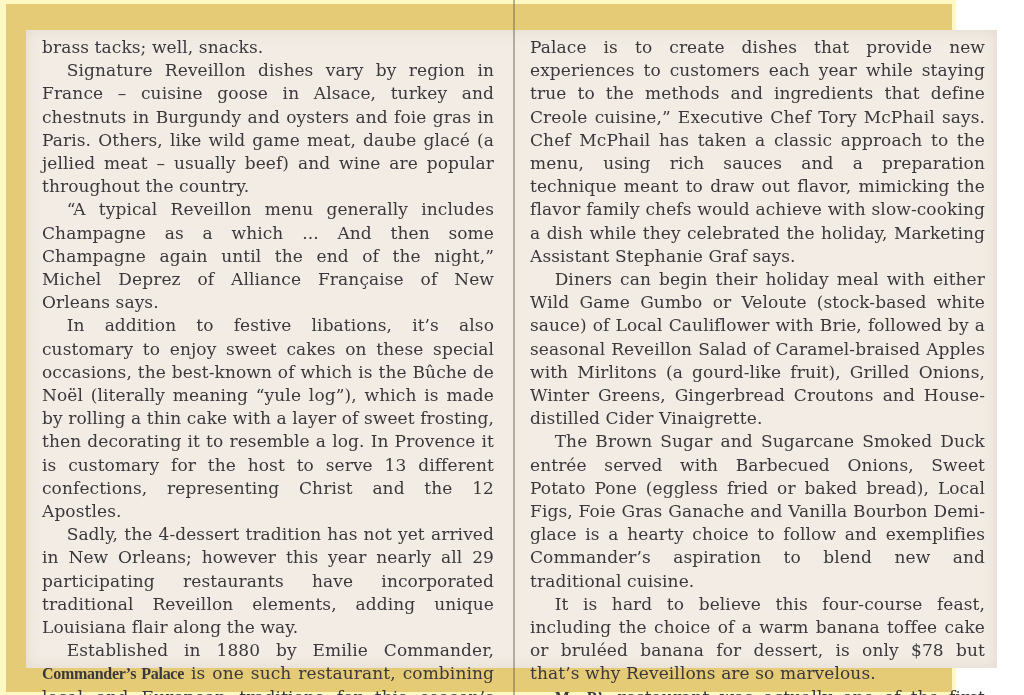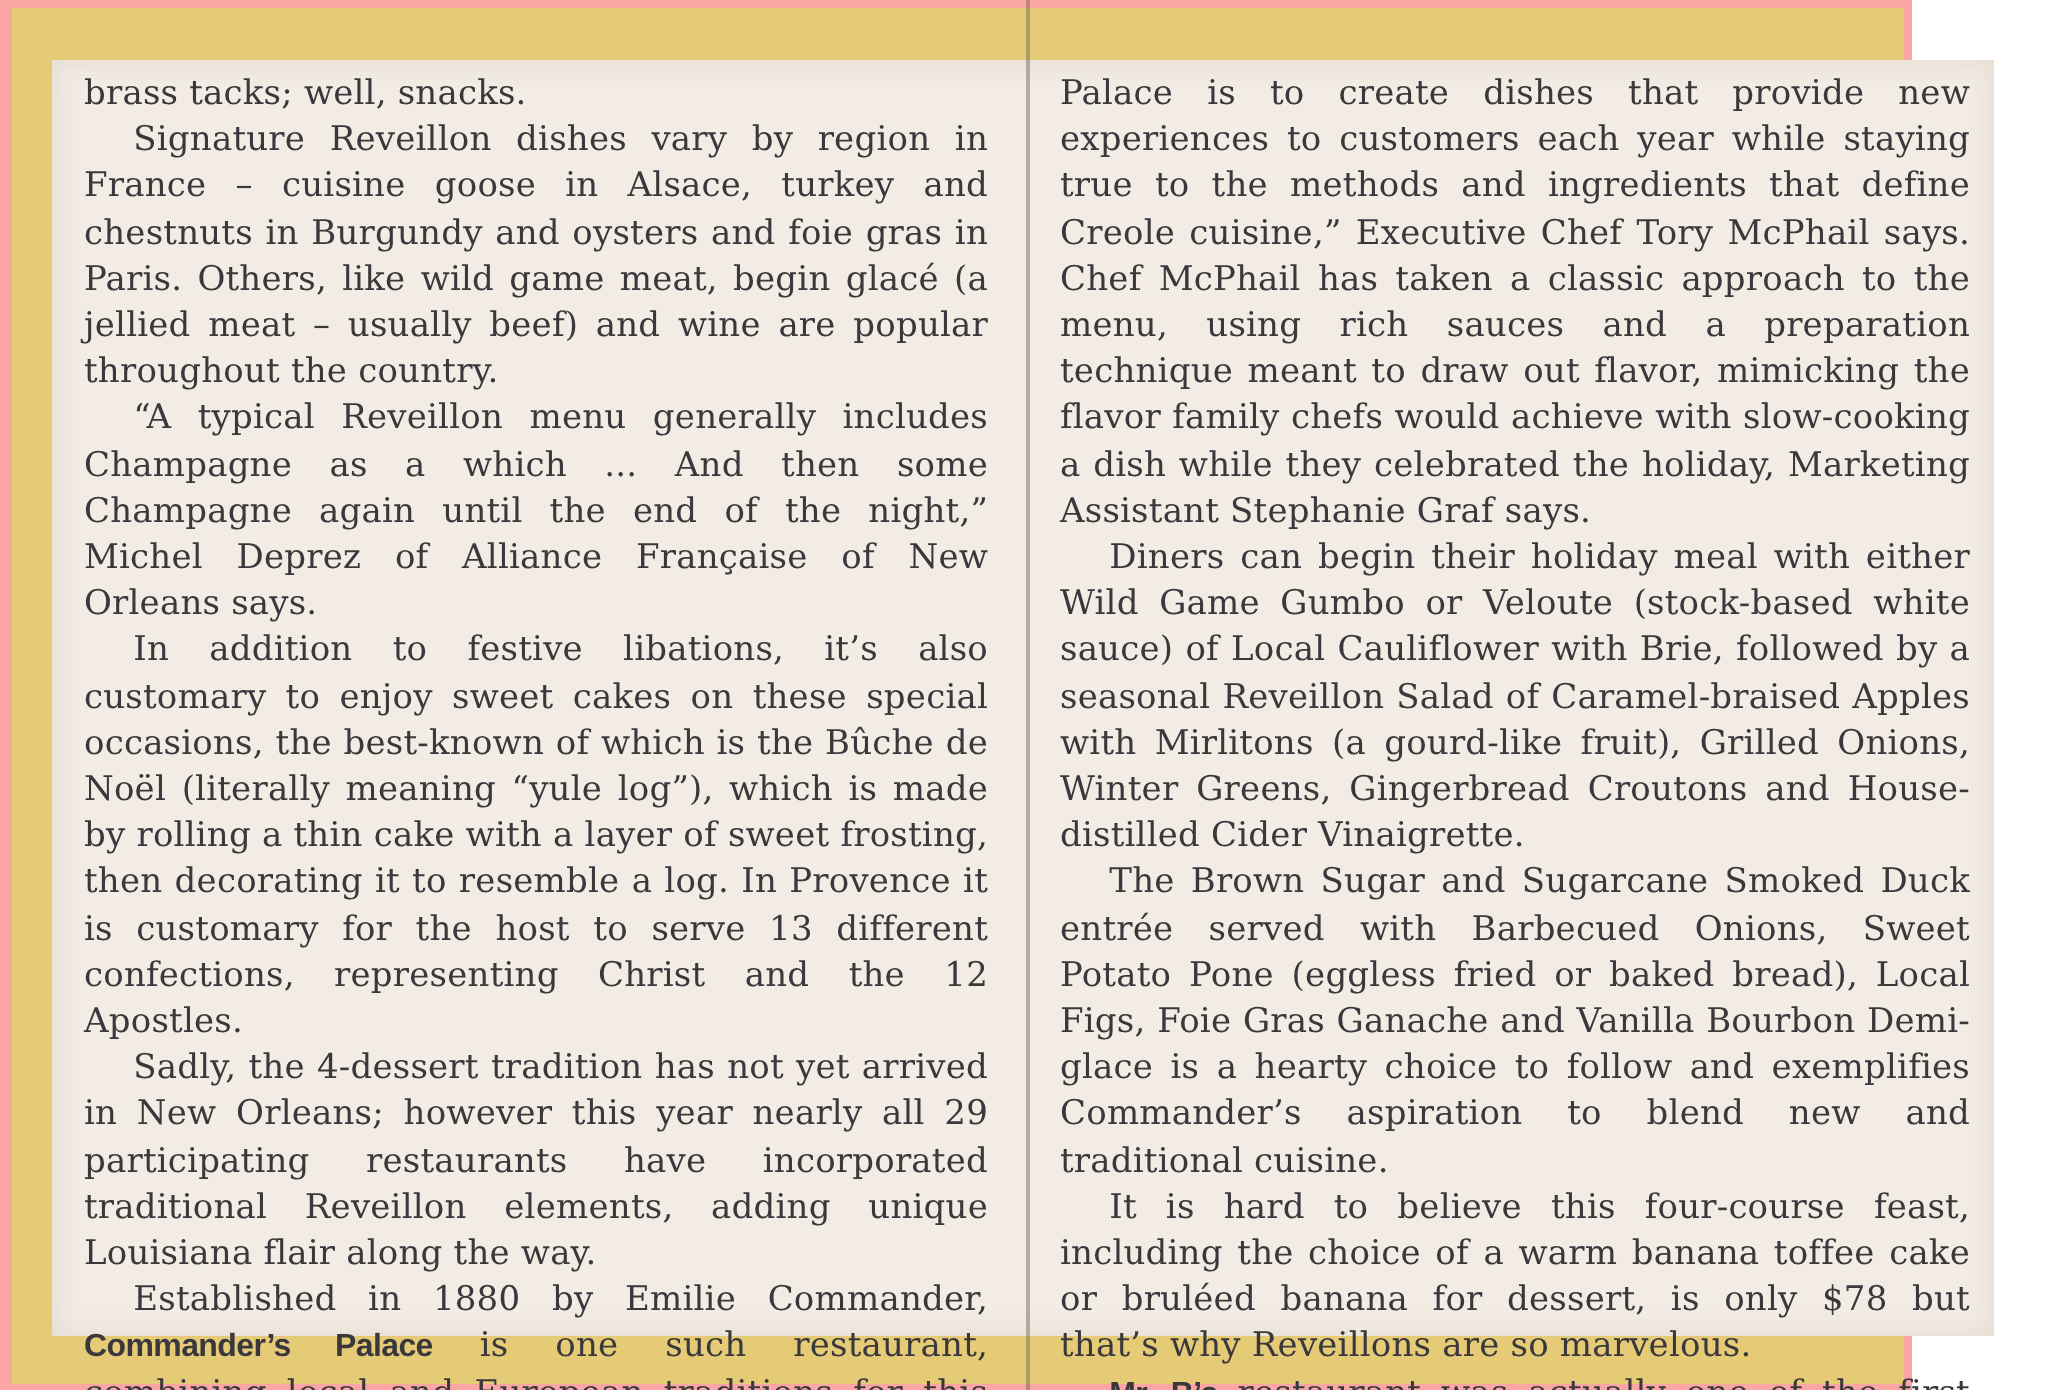--- a/index.html
+++ b/index.html
@@ -7,21 +7,21 @@
     padding: 0;
     width: 1024px;
     height: 695px;
     background: #ffffff;
     overflow: hidden;
   }
   .scan-page {
     position: relative;
     width: 956px;
     height: 695px;
-    background: #fca5a5;
+    background: #fef9c3;
     font-family: "DejaVu Serif", serif;
   }
   .border-frame {
     position: absolute;
     left: 6px;
     top: 4px;
     right: 4px;
     bottom: 3px;
     background: var(--frame-color, #E6CB77);
   }
@@ -64,36 +64,36 @@
   .column p {
     margin: 0;
     padding: 0;
   }
   .column p.indent {
     text-indent: 1.45em;
   }
   .it {
   }
   .bs {
-    font-family: Liberation Sans, sans-serif;
+    font-family: Liberation Serif, serif;
     font-weight: 700;
     font-size: 16px;
     letter-spacing: -0.3px;
   }
 </style>
 </head>
 <body>
 
 <div class="scan-page">
   <div class="border-frame"></div>
   <div class="paper"></div>
   <div class="gutter-line"></div>
   <div class="column column-left">
       <p><span>brass tacks; well, snacks.</span></p>
-      <p class="indent"><span>Signature Reveillon dishes vary by region in France – cuisine goose in Alsace, turkey and chestnuts in Burgundy and oysters and </span><span class="it">foie gras</span><span> in Paris. Others, like wild game meat, </span><span class="it">begin glacé</span><span> (a jellied meat – usually beef) and wine are popular throughout the country.</span></p>
+      <p class="indent"><span>Signature Reveillon dishes vary by region in France – cuisine goose in Alsace, turkey and chestnuts in Burgundy and oysters and </span><span class="it">foie gras</span><span> in Paris. Others, like wild game meat, </span><span class="it">daube glacé</span><span> (a jellied meat – usually beef) and wine are popular throughout the country.</span></p>
       <p class="indent"><span>“A typical Reveillon menu generally includes Champagne as a which ... And then some Champagne again until the end of the night,” Michel Deprez of Alliance Française of New Orleans says.</span></p>
       <p class="indent"><span>In addition to festive libations, it’s also customary to enjoy sweet cakes on these special occasions, the best-known of which is the </span><span class="it">Bûche de Noël</span><span> (literally meaning “yule log”), which is made by rolling a thin cake with a layer of sweet frosting, then decorating it to resemble a log. In Provence it is customary for the host to serve 13 different confections, representing Christ and the 12 Apostles.</span></p>
       <p class="indent"><span>Sadly, the 4-dessert tradition has not yet arrived in New Orleans; however this year nearly all 29 participating restaurants have incorporated traditional Reveillon elements, adding unique Louisiana flair along the way.</span></p>
       <p class="indent"><span>Established in 1880 by Emilie Commander, </span><span class="bs">Commander’s Palace</span><span> is one such restaurant, combining local and European traditions for this season’s Reveillon menu.</span></p>
     </div>
   <div class="column column-right">
       <p><span>Palace is to create dishes that provide new experiences to customers each year while staying true to the methods and ingredients that define Creole cuisine,” Executive Chef Tory McPhail says. Chef McPhail has taken a classic approach to the menu, using rich sauces and a preparation technique meant to draw out flavor, mimicking the flavor family chefs would achieve with slow-cooking a dish while they celebrated the holiday, Marketing Assistant Stephanie Graf says.</span></p>
       <p class="indent"><span>Diners can begin their holiday meal with either Wild Game Gumbo or </span><span class="it">Veloute</span><span> (stock-based white sauce) of Local Cauliflower with Brie, followed by a seasonal Reveillon Salad of Caramel-braised Apples with Mirlitons (a gourd-like fruit), Grilled Onions, Winter Greens, Gingerbread Croutons and House-distilled Cider Vinaigrette.</span></p>
       <p class="indent"><span>The Brown Sugar and Sugarcane Smoked Duck entrée served with Barbecued Onions, Sweet Potato </span><span class="it">Pone</span><span> (eggless fried or baked bread), Local Figs, </span><span class="it">Foie Gras Ganache</span><span> and Vanilla Bourbon Demi-glace is a hearty choice to follow and exemplifies Commander’s aspiration to blend new and traditional cuisine.</span></p>
       <p class="indent"><span>It is hard to believe this four-course feast, including the choice of a warm banana toffee cake or bruléed banana for dessert, is only $78 but that’s why Reveillons are so marvelous.</span></p>

